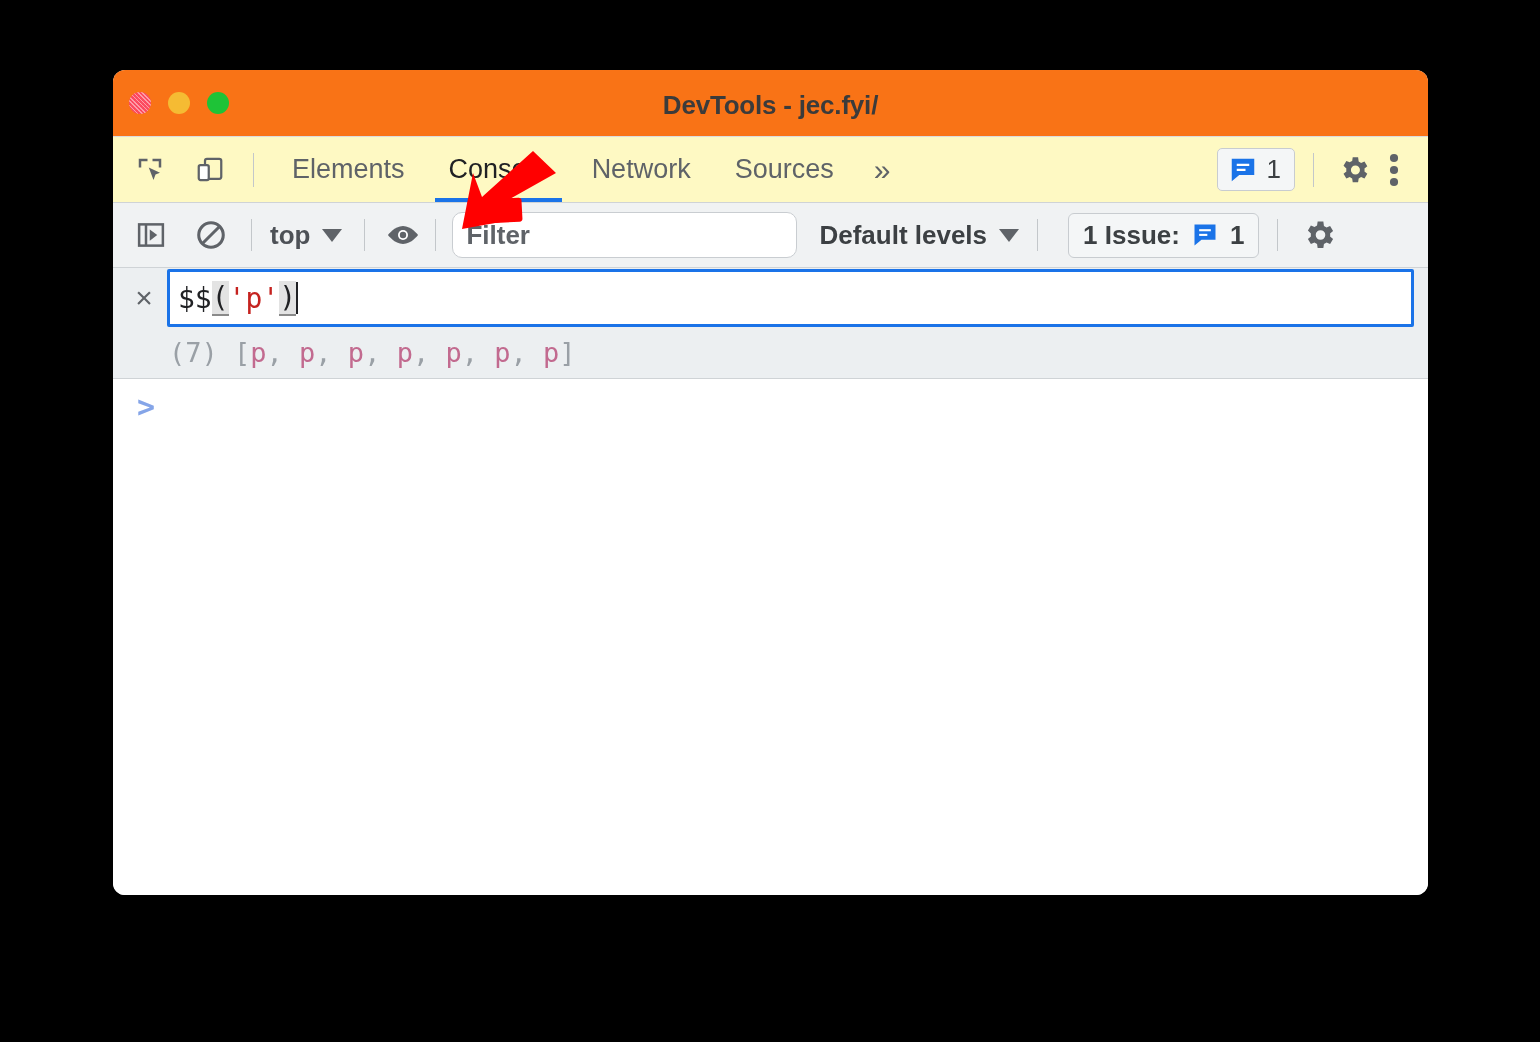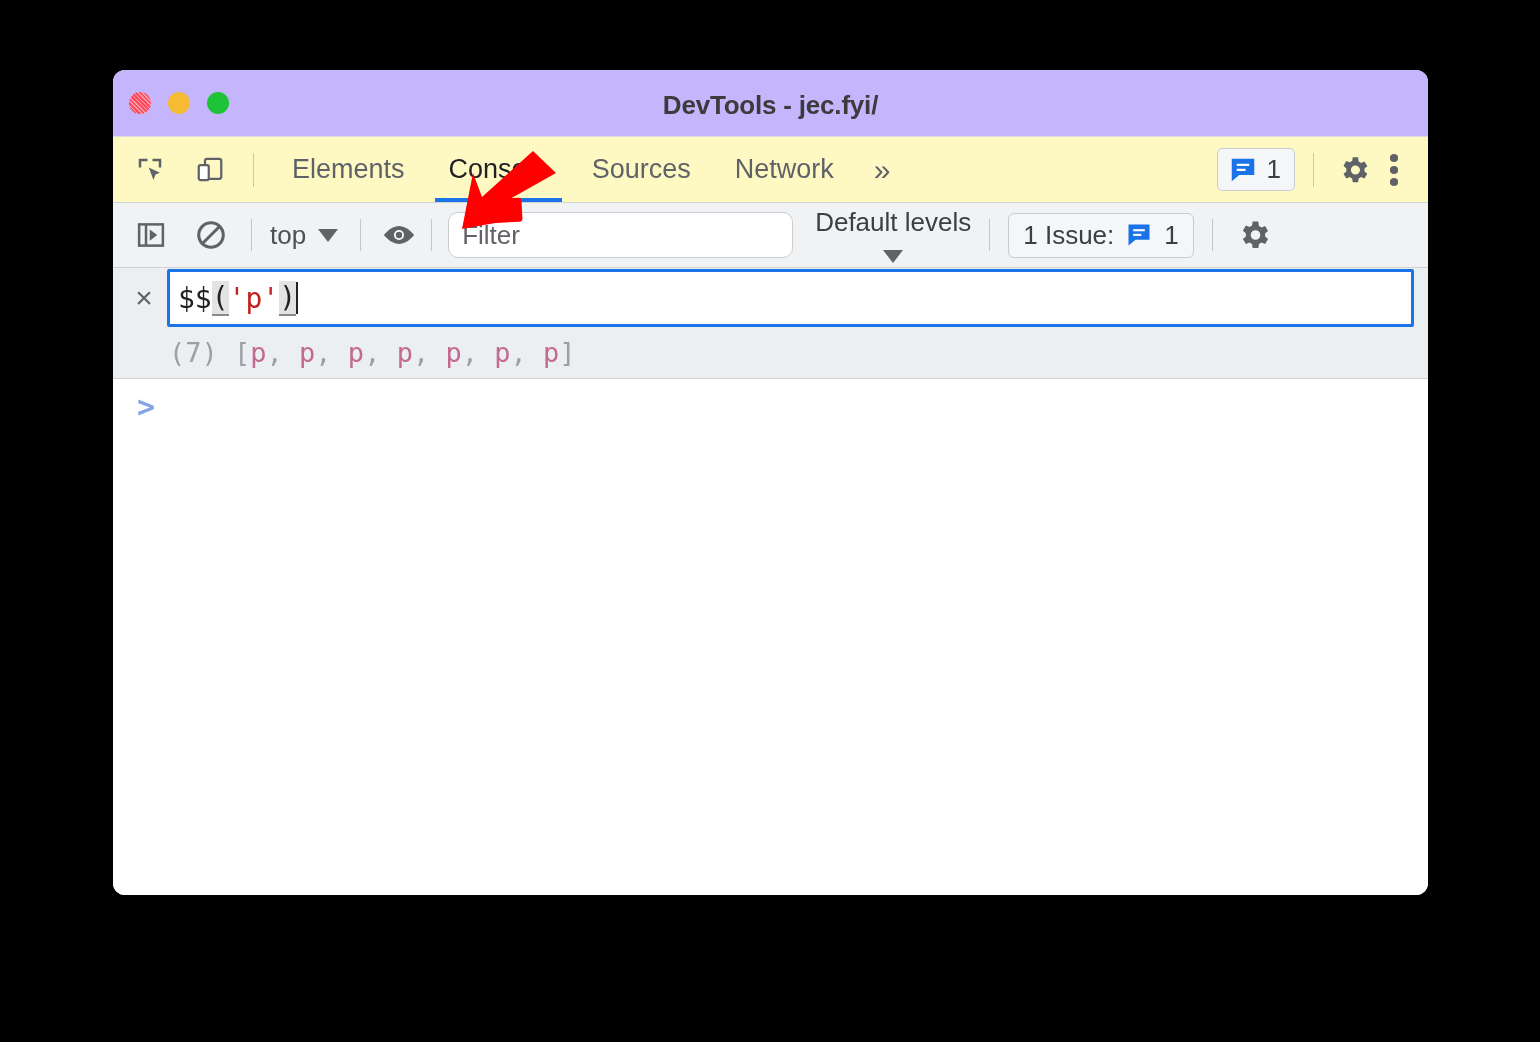--- a/index.html
+++ b/index.html
@@ -25,21 +25,21 @@
     border-radius: 12px;
     overflow: hidden;
     background: #ffffff;
     box-shadow: 0 0 0 0.5px rgba(0,0,0,0.35);
   }
 
   
   #titlebar {
     position: relative;
     height: 66px;
-    background: #c4b5fd;
+    background: #f97316;
     border-bottom: 1px solid #dcdcdc;
   }
   .traffic {
     position: absolute;
     top: 22px;
     width: 22px;
     height: 22px;
     border-radius: 50%;
   }
   #tl-close  { left: 16px;  background: #f4556c;
@@ -133,20 +133,21 @@
   #kebab-tab { width: 36px; }
 
   
   #console-toolbar {
     position: relative;
     height: 64px;
     background: #f0f2f3;
     border-bottom: 1px solid #cfd3d6;
     display: flex;
     align-items: center;
+    font-weight: bold;
   }
   .ct-btn {
     width: 44px; height: 44px;
     display: flex; align-items: center; justify-content: center;
     margin-left: 16px;
   }
   .ct-sep {
     width: 1px; height: 32px;
     background: #c3c7ca;
     margin: 0 14px 0 18px;
@@ -175,32 +176,32 @@
     padding-left: 13px;
     font-size: 26px;
     color: #5f6368;
     margin-left: 6px;
   }
   #levels-select {
     display: flex; align-items: center; gap: 12px;
     font-size: 26px;
     color: #3c4043;
     margin-left: 22px;
-    flex-direction: column;
   }
   #issue-pill {
     display: flex;
     align-items: center;
     gap: 11px;
     border: 1px solid #c8ccd0;
     border-radius: 6px;
     padding: 6px 14px;
     font-size: 26px;
     color: #3c4043;
     background: #f4f6f7;
+    margin-left: 12px;
   }
   #gear-console {
     display: flex; align-items: center; justify-content: center;
     width: 46px; height: 46px;
   }
 
   
   #input-row {
     position: relative;
     height: 56px;
@@ -317,22 +318,22 @@
       <svg width="30" height="30" viewBox="0 0 24 24" aria-hidden="true">
         <rect x="8" y="3" width="13" height="16" rx="1.6" fill="none" stroke="#5f6368" stroke-width="1.8"></rect>
         <rect x="3" y="8" width="8" height="12" rx="1.4" fill="#ffffff" stroke="#5f6368" stroke-width="1.8"></rect>
       </svg>
     </div>
 
     <div class="tb-sep"></div>
 
     <div class="tab">Elements</div>
     <div class="tab active">Console</div>
+    <div class="tab">Network</div>
     <div class="tab">Sources</div>
-    <div class="tab">Network</div>
     <div id="tab-more">»</div>
 
     <div id="tabbar-right">
       <div id="issues-badge">
         <svg width="30" height="30" viewBox="0 0 24 24" aria-hidden="true">
           <path d="M3 3h18v13H9l-6 5V3z" fill="#1a73e8"></path>
           <rect x="7" y="7" width="10" height="1.8" fill="#ffffff"></rect>
           <rect x="7" y="11" width="7" height="1.8" fill="#ffffff"></rect>
         </svg>
         <span class="count">1</span>

